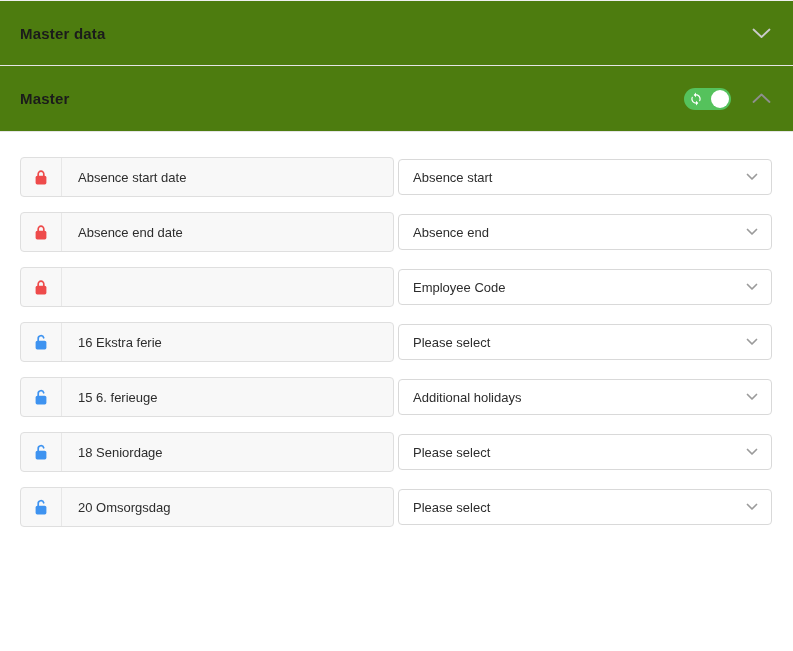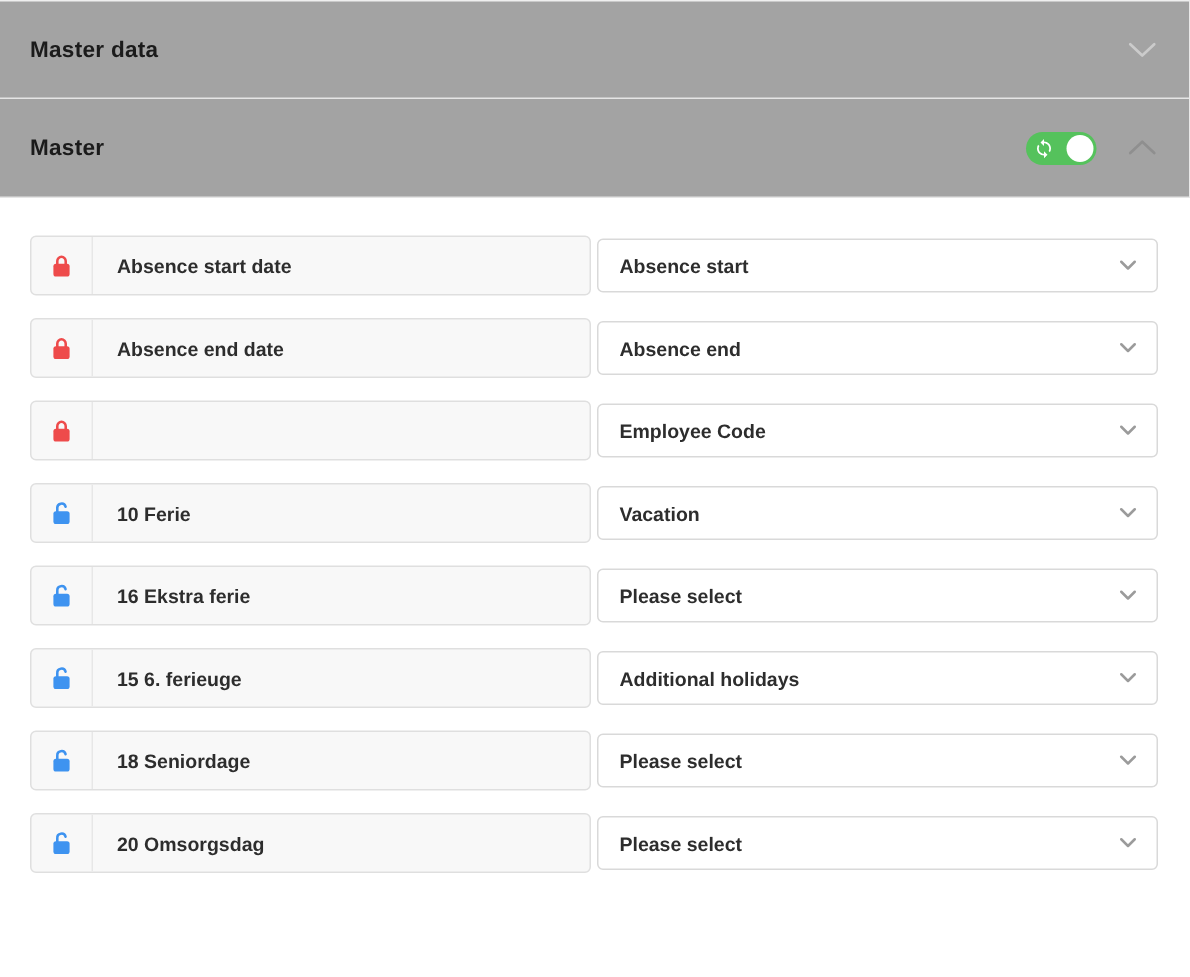--- a/index.html
+++ b/index.html
@@ -1,42 +1,42 @@
 <!DOCTYPE html>
 <html><head>
 <meta charset="utf-8">
 <style>
   * { margin:0; padding:0; box-sizing:border-box; }
   html,body { width:793px; height:651px; background:#ffffff;
               font-family:"Liberation Sans", sans-serif; overflow:hidden; }
 
   
   .accordion-header {
-    height:66px; background:#a3a3a3;
+    height:66px; background:#4d7c0f;
     border-bottom:1px solid #e5e5e5;
     display:flex; align-items:center;
     padding:0 22px 0 20px;
   }
   .accordion-header.first { border-top:1px solid #efefef; }
   .header-title { font-size:15px; font-weight:700; color:#1b1b1b; letter-spacing:.2px; }
   .spacer { flex:1; }
 
   
   .toggle { position:relative; width:47px; height:22px; border-radius:11px;
             background:#55c25c; margin-right:21px; cursor:pointer; flex:none; }
   .toggle .sync { position:absolute; left:5px; top:4px; width:14px; height:14px; }
   .toggle .knob { position:absolute; right:2px; top:2px; width:18px; height:18px;
                   border-radius:50%; background:#ffffff; }
 
   .header-chevron { flex:none; cursor:pointer; }
 
   
   .content { padding:25px 21px 0 20px; background:#ffffff; }
   .map-row { display:grid; grid-template-columns:1fr 1fr; gap:4px;
-             align-items:center; margin-bottom:15px;font-weight:bold; }
+             align-items:center; margin-bottom:15px; }
 
   .field-box { height:40px; border:1px solid #dfdfdf; border-radius:4px;
                background:#f8f8f8; display:flex; align-items:center; overflow:hidden; }
   .icon-cell { width:41px; align-self:stretch; flex:none;
                display:flex; align-items:center; justify-content:center;
                border-right:1px solid #e7e7e7; }
   .field-label { padding-left:16px; font-size:13px; color:#2d2d2d; }
 
   .map-row[data-variant="required"] .icon-cell { color:#ee4b4b; }
   .map-row[data-variant="optional"] .icon-cell { color:#3e93f0; }
@@ -136,37 +136,20 @@
       </span>
     </div>
     <div class="select-box">
       <span class="select-value">Employee Code</span>
       <svg class="select-chevron" width="12" height="8" viewBox="0 0 12 8">
           <use href="#i-select-chevron"></use>
         </svg>
     </div>
   </div>
 
-  <div class="map-row" data-variant="optional">
-    <div class="field-box">
-      <span class="icon-cell">
-
-        <svg class="lock-open-icon" width="14" height="17" viewBox="0 0 14 17">
-            <use href="#i-lock-open"></use>
-          </svg>
-      </span>
-      <span class="field-label">10 Ferie</span>
-    </div>
-    <div class="select-box">
-      <span class="select-value">Vacation</span>
-      <svg class="select-chevron" width="12" height="8" viewBox="0 0 12 8">
-          <use href="#i-select-chevron"></use>
-        </svg>
-    </div>
-  </div>
 
   <div class="map-row" data-variant="optional">
     <div class="field-box">
       <span class="icon-cell">
 
         <svg class="lock-open-icon" width="14" height="17" viewBox="0 0 14 17">
             <use href="#i-lock-open"></use>
           </svg>
       </span>
       <span class="field-label">16 Ekstra ferie</span>

